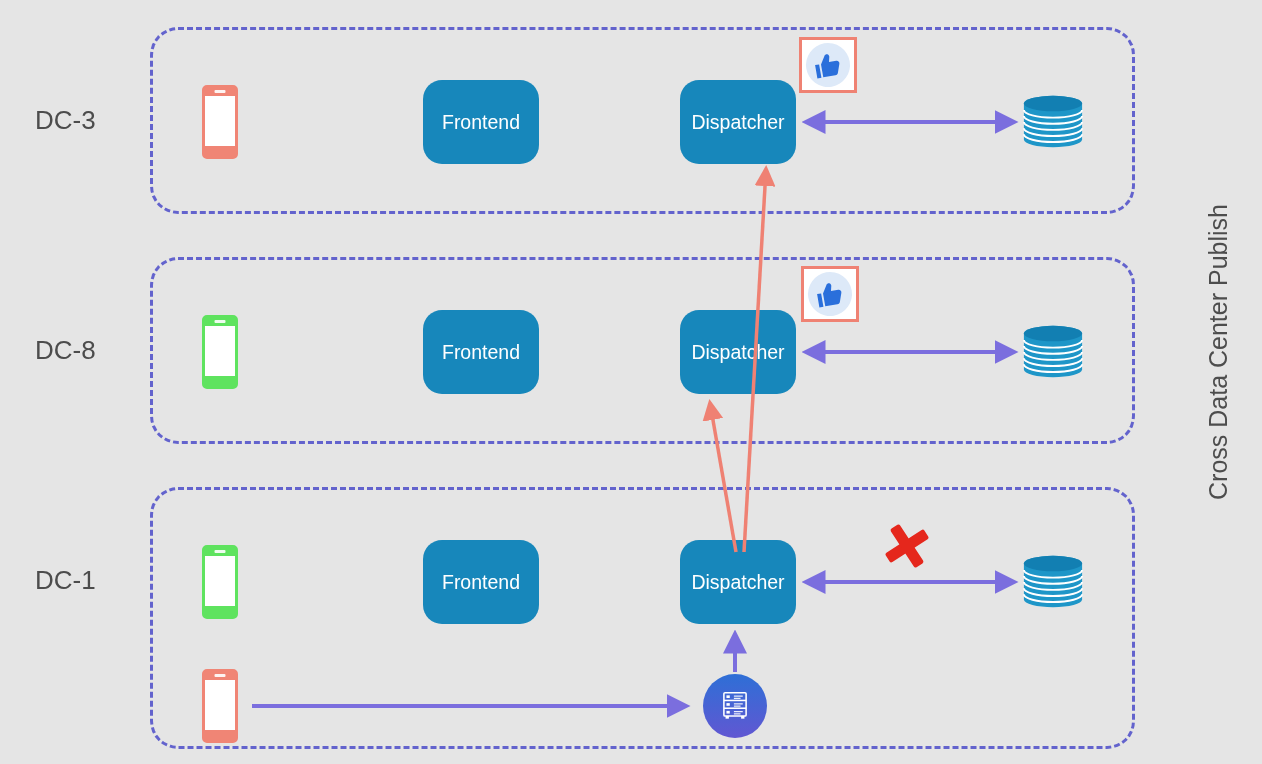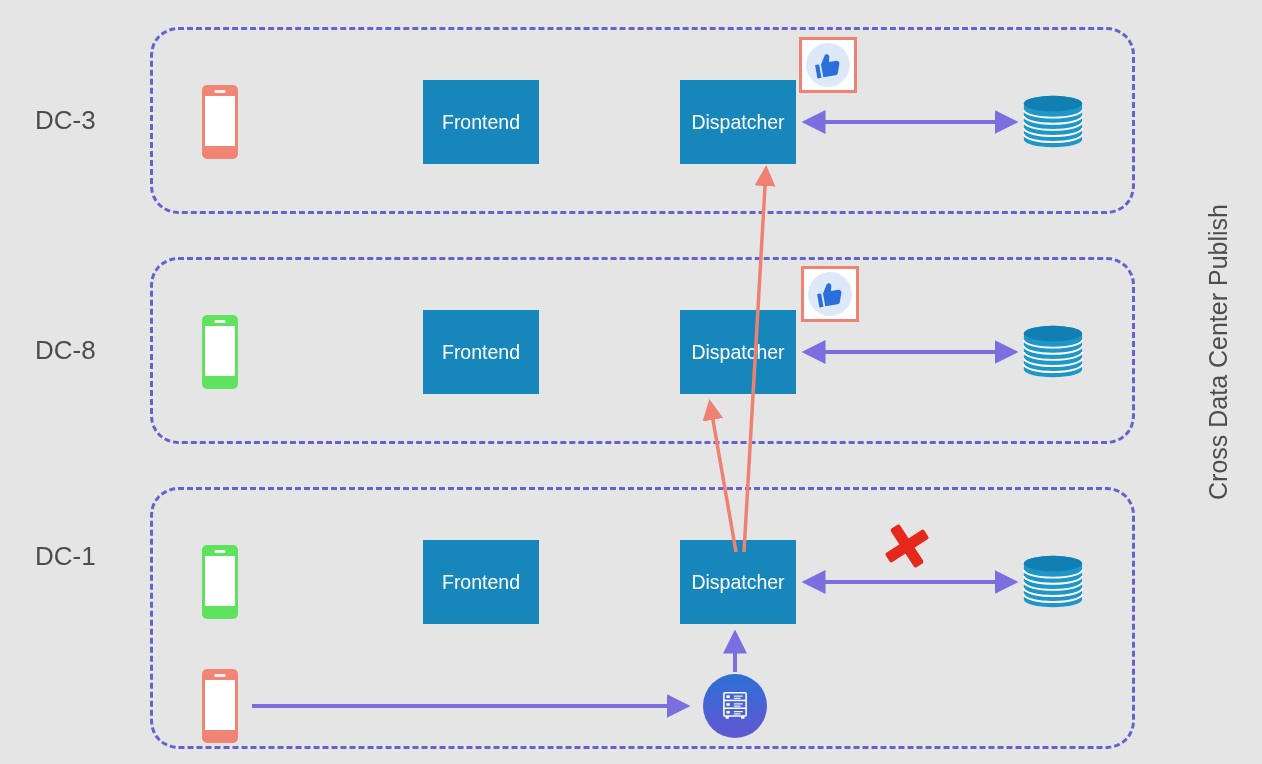--- a/index.html
+++ b/index.html
@@ -24,21 +24,21 @@
   .side-label {
     position:absolute; left:1218px; top:352px;
     transform:translate(-50%,-50%) rotate(-90deg);
     white-space:nowrap; font-size:25px; color:#4d4d4d;
   }
 
   
   .node {
     position:absolute; width:116px; height:84px; background:#1787bb;
     color:#fff; font-size:19.5px; display:flex; align-items:center;
-    justify-content:center; z-index:2;
+    justify-content:center; z-index:2;border-radius:19px;
   }
 
   
   .phone {
     position:absolute; width:36px; height:74px; box-sizing:border-box;
     border:3px solid var(--c); border-radius:5px; background:#fff; z-index:2;
   }
   .phone::before {
     content:""; position:absolute; top:-1px; left:-1px; right:-1px; height:9px;
     background:var(--c); border-radius:3px 3px 0 0;
@@ -86,21 +86,21 @@
 <body>
 
 <div id="canvas">
 
   <div class="dc" id="dc3"></div>
   <div class="dc" id="dc2"></div>
   <div class="dc" id="dc1"></div>
 
   <div class="dclabel" style="top:105px">DC-3</div>
   <div class="dclabel" style="top:335px">DC-8</div>
-  <div class="dclabel" style="top:541px">DC-1</div>
+  <div class="dclabel" style="top:565px">DC-1</div>
 
   <div class="side-label">Cross Data Center Publish</div>
 
   <div class="phone salmon" style="left:202px; top:85px">
       <span class="spk"></span>
     </div>
   <div class="phone green" style="left:202px; top:315px">
       <span class="spk"></span>
     </div>
   <div class="phone green" style="left:202px; top:545px">

